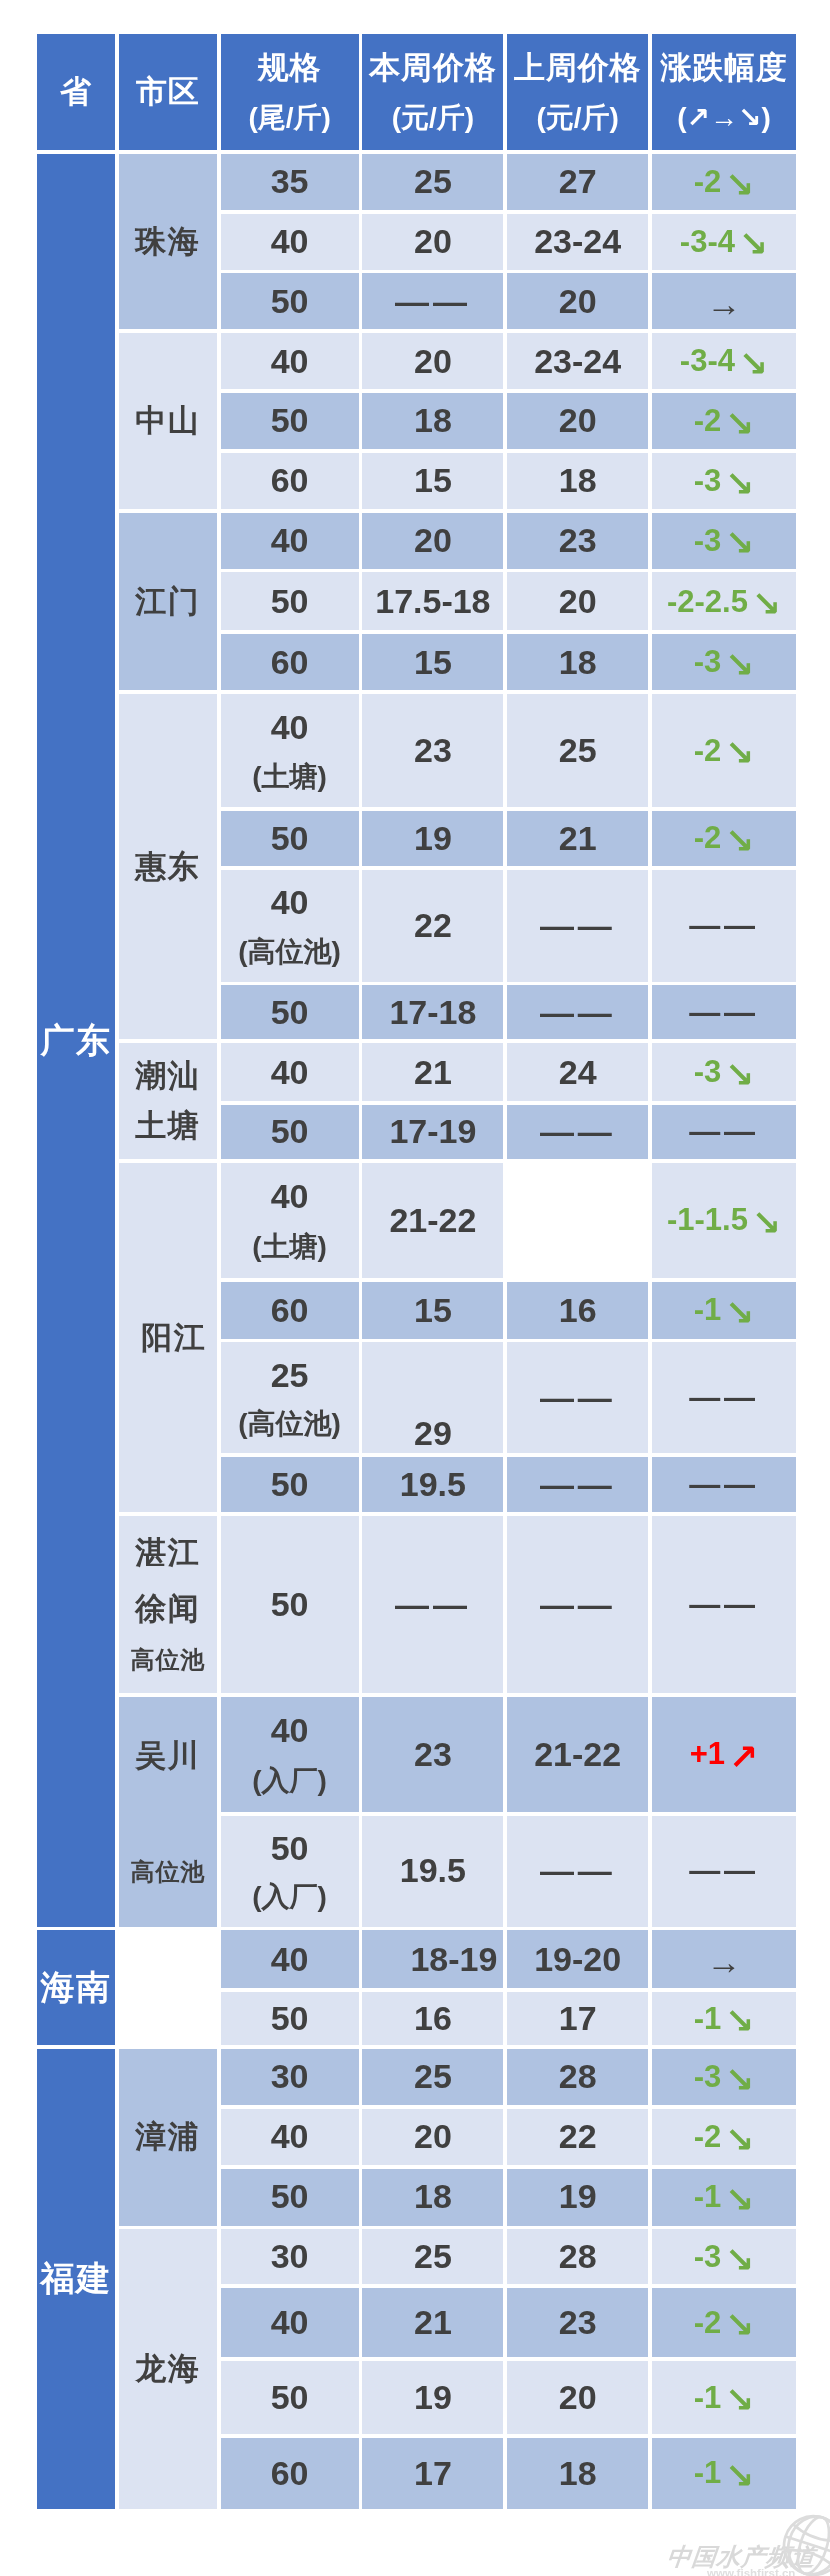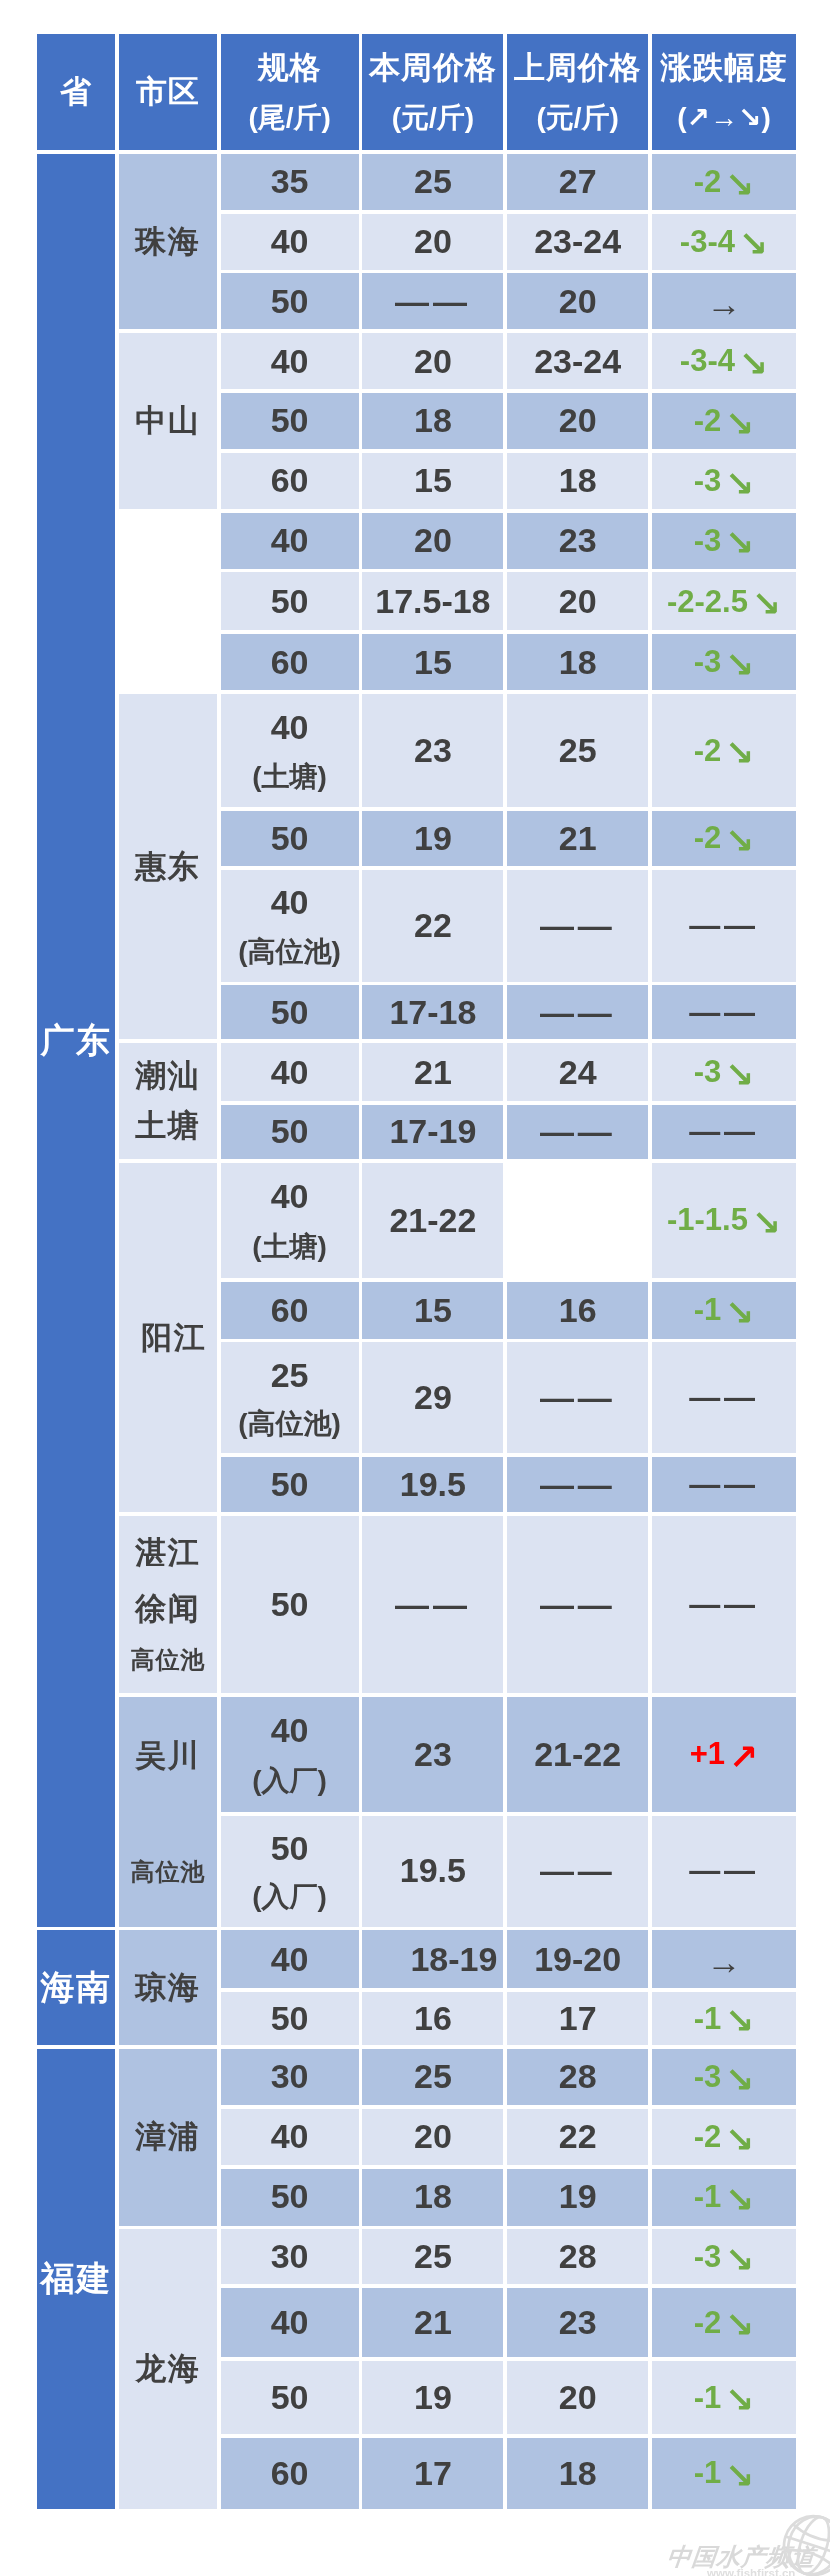--- a/index.html
+++ b/index.html
@@ -152,20 +152,23 @@
       <div class="cell light" style="grid-area: 7 / 4 / 8 / 5;">
         <span class="num">15</span>
       </div>
       <div class="cell light" style="grid-area: 7 / 5 / 8 / 6;">
         <span class="num">18</span>
       </div>
       <div class="cell chgcell light trend-down" style="grid-area: 7 / 6 / 8 / 7;">
         <span class="chg">-3</span>
         <span class="arrow">↘</span>
       </div>
+      <div class="cell city dark" style="grid-area: 8 / 2 / 11 / 3;">
+        <span class="city-line">江门</span>
+      </div>
       <div class="cell multi dark" style="grid-area: 8 / 3 / 9 / 4;">
         <span class="num">40</span>
       </div>
       <div class="cell dark" style="grid-area: 8 / 4 / 9 / 5;">
         <span class="num">20</span>
       </div>
       <div class="cell dark" style="grid-area: 8 / 5 / 9 / 6;">
         <span class="num">23</span>
       </div>
       <div class="cell chgcell dark trend-down" style="grid-area: 8 / 6 / 9 / 7;">
@@ -306,21 +309,21 @@
         <span class="num">16</span>
       </div>
       <div class="cell chgcell dark trend-down" style="grid-area: 18 / 6 / 19 / 7;">
         <span class="chg">-1</span>
         <span class="arrow">↘</span>
       </div>
       <div class="cell multi light" style="grid-area: 19 / 3 / 20 / 4;">
         <span class="num">25</span>
         <span class="paren">(高位池)</span>
       </div>
-      <div class="cell light" style="grid-area: 19 / 4 / 20 / 5;">
+      <div class="cell light" style="grid-area: 19 / 4 / 20 / 5; justify-content: flex-end;">
         <span class="num">29</span>
       </div>
       <div class="cell light" style="grid-area: 19 / 5 / 20 / 6;">
         <span class="num dash">——</span>
       </div>
       <div class="cell chgcell light trend-none" style="grid-area: 19 / 6 / 20 / 7;">
         <span class="chg dash">——</span>
       </div>
       <div class="cell multi dark" style="grid-area: 20 / 3 / 21 / 4;">
         <span class="num">50</span>
@@ -377,23 +380,20 @@
         <span class="num">19.5</span>
       </div>
       <div class="cell light" style="grid-area: 23 / 5 / 24 / 6;">
         <span class="num dash">——</span>
       </div>
       <div class="cell chgcell light trend-none" style="grid-area: 23 / 6 / 24 / 7;">
         <span class="chg dash">——</span>
       </div>
       <div class="cell blue province" style="grid-area: 24 / 1 / 26 / 2;">
         <span>海南</span>
-      </div>
-      <div class="cell city dark" style="grid-area: 24 / 2 / 26 / 3;">
-        <span class="city-line">琼海</span>
       </div>
       <div class="cell multi dark" style="grid-area: 24 / 3 / 25 / 4;">
         <span class="num">40</span>
       </div>
       <div class="cell dark" style="grid-area: 24 / 4 / 25 / 5; padding-left: 42px;">
         <span class="num">18-19</span>
       </div>
       <div class="cell dark" style="grid-area: 24 / 5 / 25 / 6;">
         <span class="num">19-20</span>
       </div>

